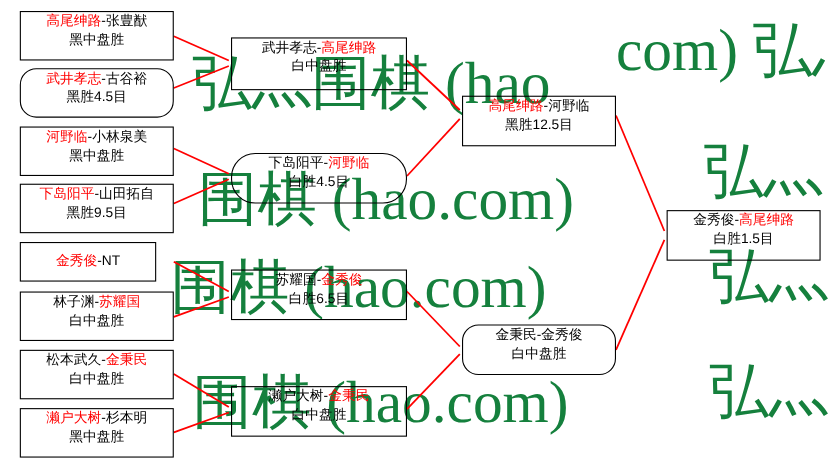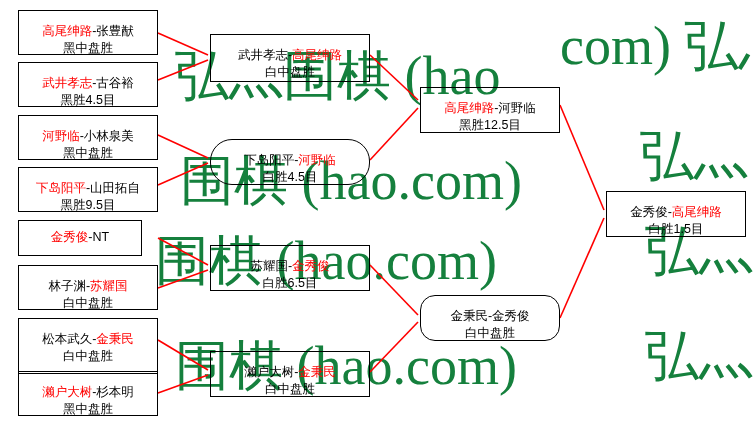--- a/index.html
+++ b/index.html
@@ -48,21 +48,21 @@
   .node {
     position: absolute;
     box-sizing: border-box;
     border: 1px solid #000000;
     background: transparent;
     text-align: center;
     z-index: 3;
     line-height: 1.35;
     font-size: 12.5px;
     color: #000000;
-    padding-top: 12px;
+    padding-top: 0;
   }
   .node .line1 {
     white-space: nowrap;
   }
   .node .line2 {
     white-space: nowrap;
   }
   .red { color: #ff0000; }
   .blk { color: #000000; }
 </style>
@@ -106,21 +106,21 @@
       <path d="M560,105 L604,210"></path>
       <path d="M560,318 L604,218"></path>
     </g>
   </svg>
 
   <div class="node" style="left:18px; top:10px; width:140px; height:45px;">
     <div class="line1"><span class="red">高尾绅路</span><span class="blk">-</span><span class="blk">张豊猷</span></div>
     <div class="line2">黑中盘胜</div>
   </div>
 
-  <div class="node" style="left:18px; top:62px; width:140px; height:45px;">
+  <div class="node" style="left:18px; top:62px; width:140px; height:45px;border-radius:15px;">
     <div class="line1"><span class="red">武井孝志</span><span class="blk">-</span><span class="blk">古谷裕</span></div>
     <div class="line2">黑胜4.5目</div>
   </div>
 
   <div class="node" style="left:18px; top:115px; width:140px; height:45px;">
     <div class="line1"><span class="red">河野临</span><span class="blk">-</span><span class="blk">小林泉美</span></div>
     <div class="line2">黑中盘胜</div>
   </div>
 
   <div class="node" style="left:18px; top:167px; width:140px; height:45px;">
@@ -130,21 +130,21 @@
 
   <div class="node" style="left:18px; top:220px; width:124px; height:36px; padding-top:8px;">
     <div class="line1"><span class="red">金秀俊</span><span class="blk">-</span><span class="blk">NT</span></div>
   </div>
 
   <div class="node" style="left:18px; top:265px; width:140px; height:45px;">
     <div class="line1"><span class="blk">林子渊</span><span class="blk">-</span><span class="red">苏耀国</span></div>
     <div class="line2">白中盘胜</div>
   </div>
 
-  <div class="node" style="left:18px; top:318px; width:140px; height:56px;">
+  <div class="node" style="left:18px; top:318px; width:140px; height:45px;">
     <div class="line1"><span class="blk">松本武久</span><span class="blk">-</span><span class="red">金秉民</span></div>
     <div class="line2">白中盘胜</div>
   </div>
 
   <div class="node" style="left:18px; top:371px; width:140px; height:45px;">
     <div class="line1"><span class="red">濑户大树</span><span class="blk">-</span><span class="blk">杉本明</span></div>
     <div class="line2">黑中盘胜</div>
   </div>
 
   <div class="node" style="left:210px; top:34px; width:160px; height:48px;">

